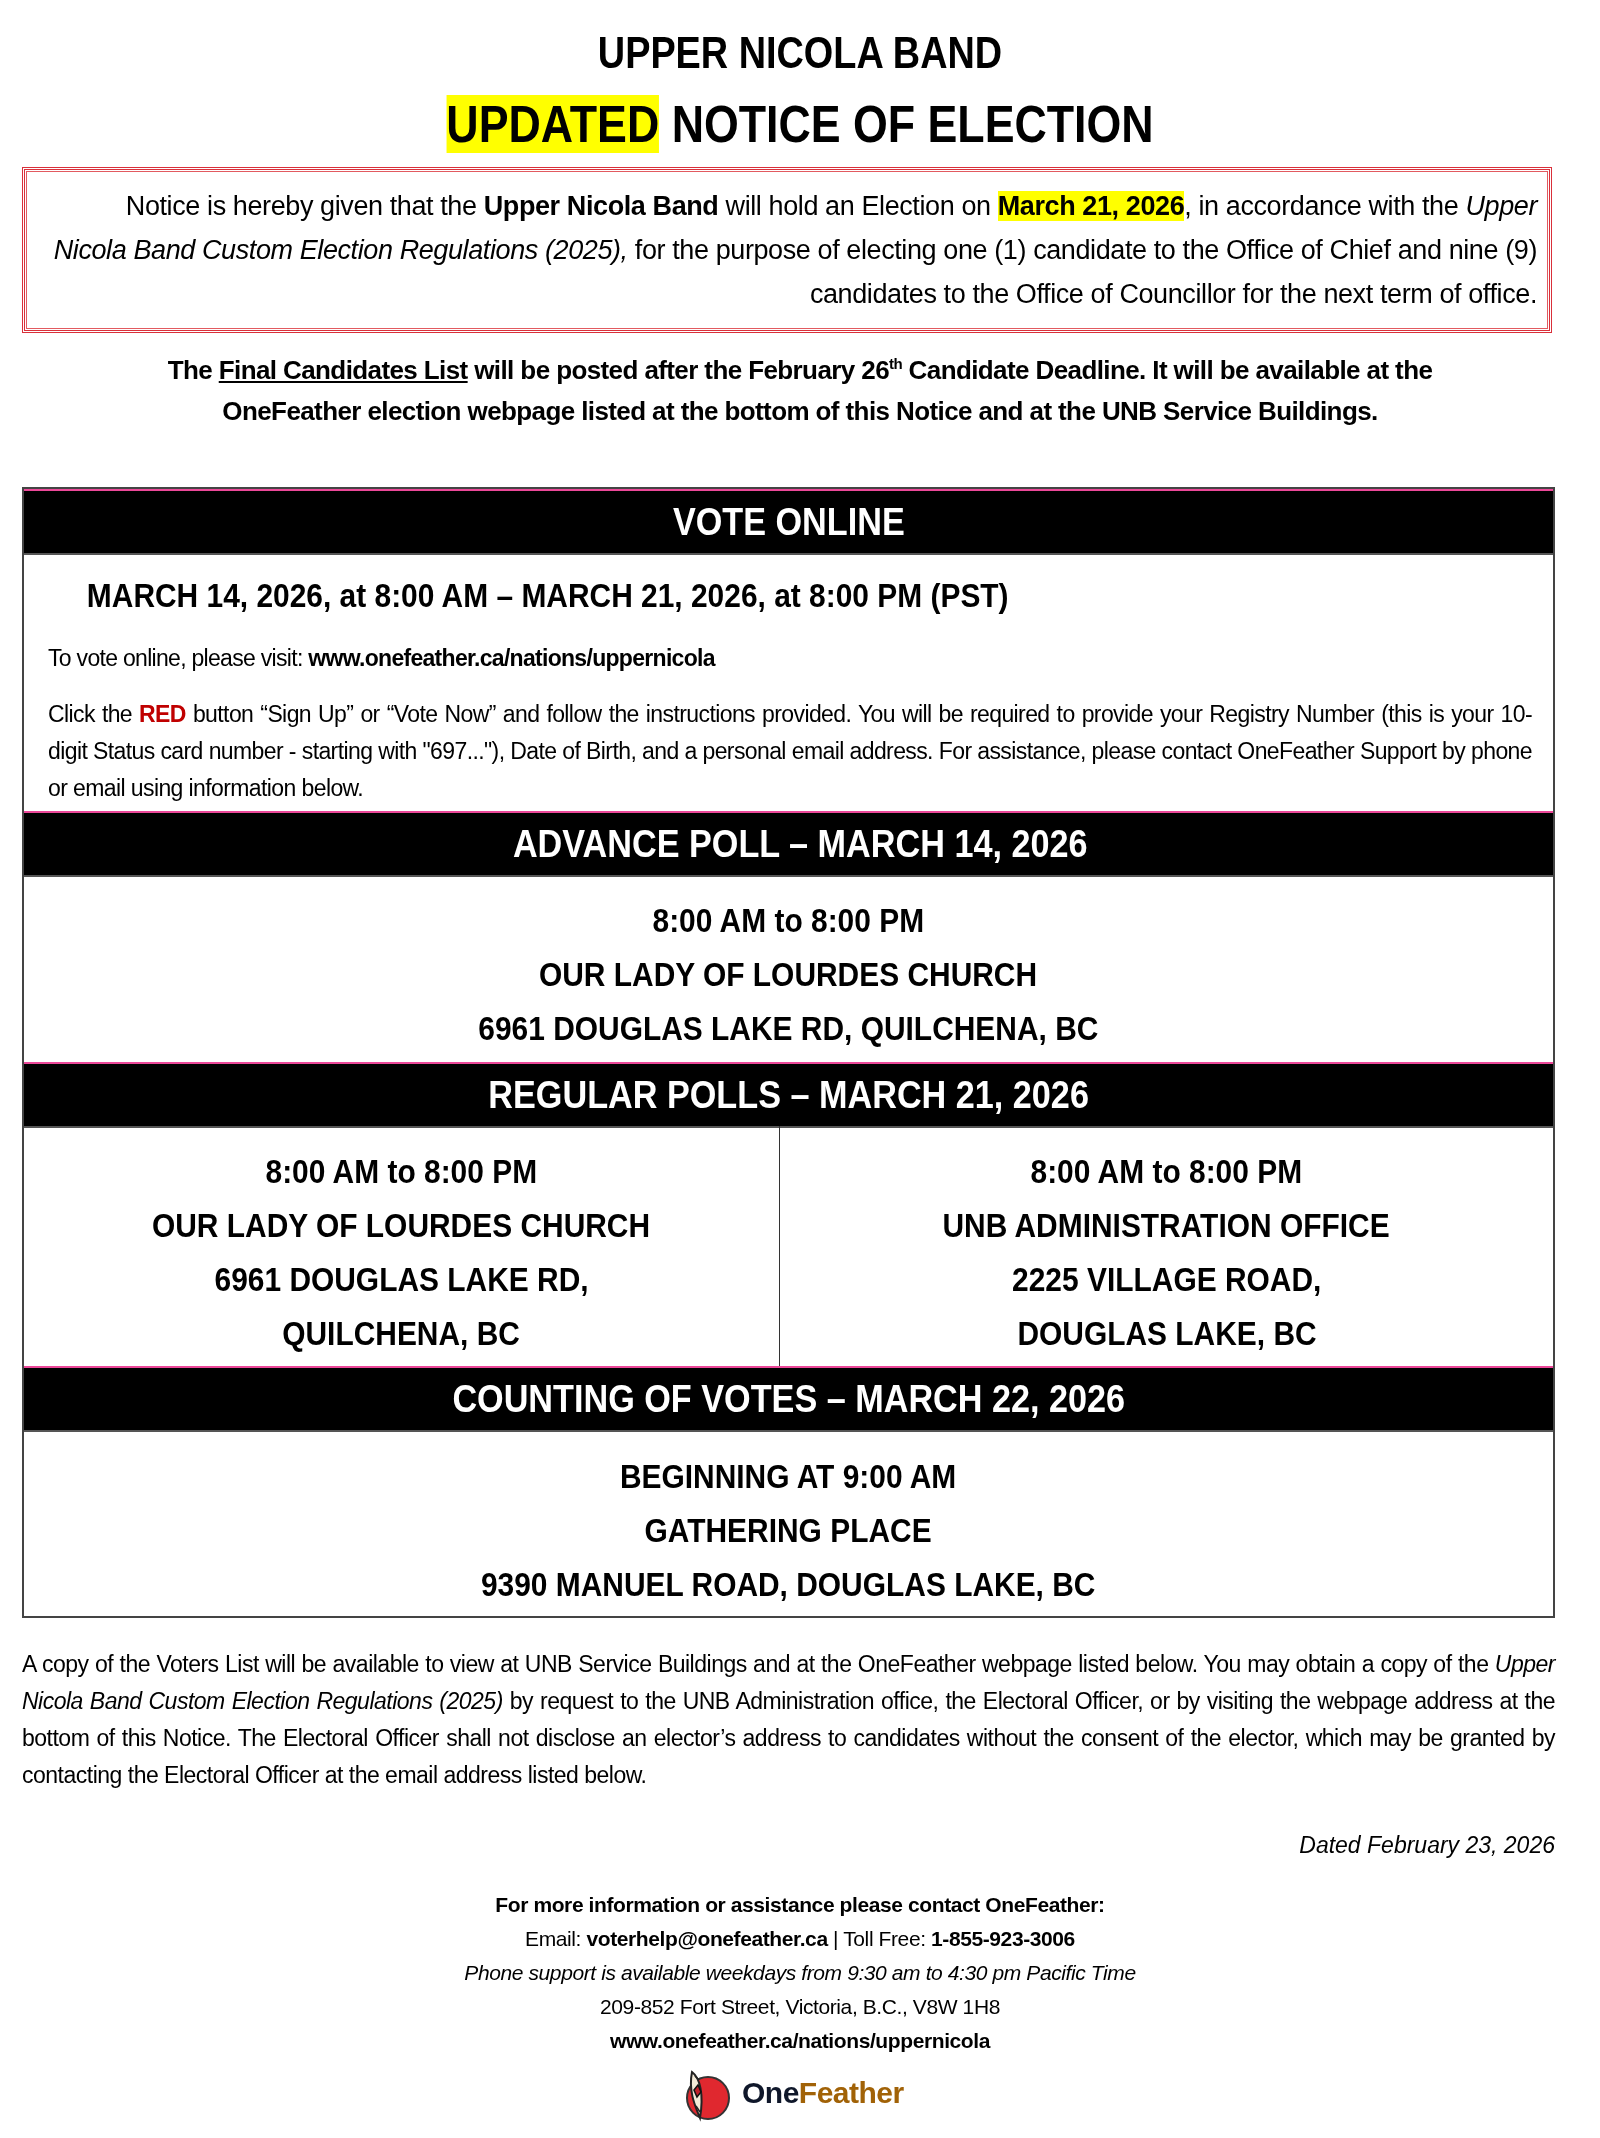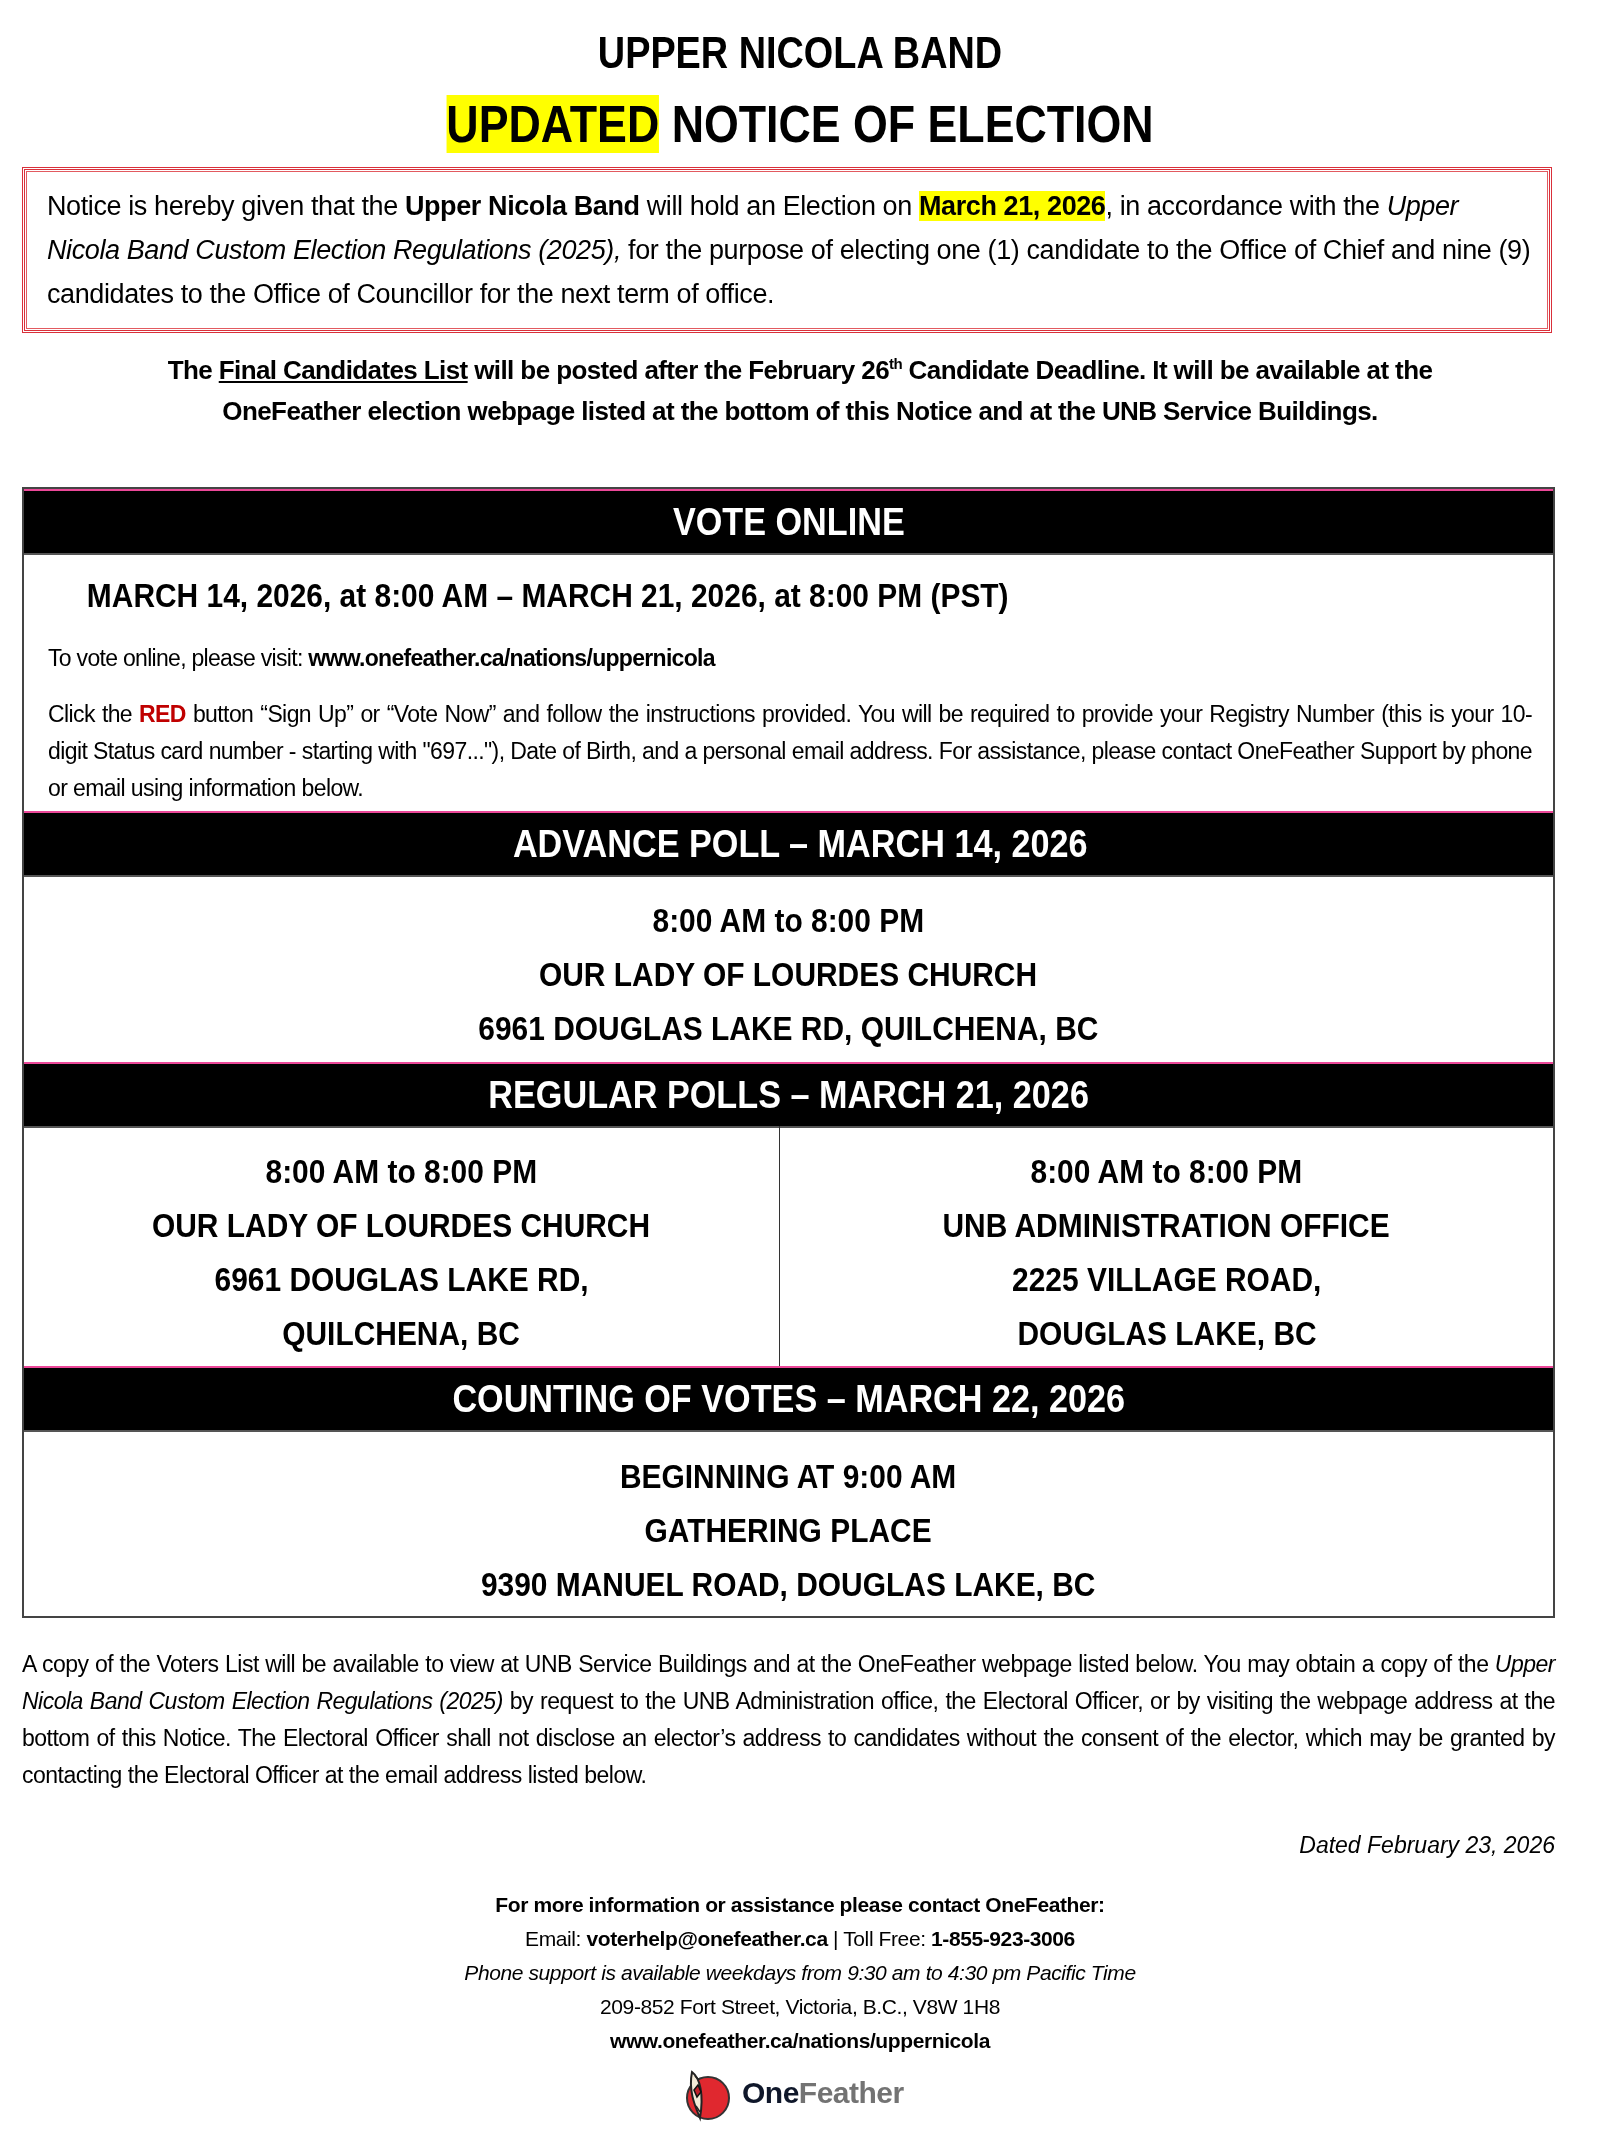--- a/index.html
+++ b/index.html
@@ -8,21 +8,21 @@
   .page { position: absolute; left: 0; top: 0; width: 1600px; height: 2138px; }
 
   .title1, .title2 { position: absolute; left: 0; width: 1600px; text-align: center; font-weight: bold; }
   .title1 { top: 26px; font-size: 44px; line-height: 54px; transform: scaleX(0.86); }
   .title2 { top: 92px; font-size: 52px; line-height: 64px; transform: scaleX(0.86); }
   .hl { background: #ffff00; }
 
   .notice-box { position: absolute; left: 22px; top: 167px; width: 1530px; height: 166px;
                 border: 3px double #d9303a; box-sizing: border-box; outline: 1px solid #e25a60; outline-offset: -5px; }
   .notice-text { position: absolute; left: 22px; top: 14px; width: 1490px; font-size: 27px; line-height: 44px;
-                 text-align: left; letter-spacing: -0.4px; }
+                 text-align: right; letter-spacing: -0.4px; }
   .notice-text b { font-weight: bold; }
 
   .prelim { position: absolute; left: 30px; top: 350px; width: 1540px; text-align: center; font-weight: bold;
             font-size: 26px; line-height: 41px; letter-spacing: -0.6px; }
   .prelim sup { font-size: 15px; vertical-align: 10px; line-height: 0; }
   .prelim u { text-decoration: underline; }
 
   .table { position: absolute; left: 22px; top: 487px; width: 1533px; height: 1131px;
            border: 2px solid #444; box-sizing: border-box; }
   .band { position: absolute; left: 0; width: 100%; background: #000; color: #fff; text-align: center;
@@ -58,21 +58,21 @@
   .dated { position: absolute; right: 45px; top: 1828px; font-size: 23px; font-style: italic; line-height: 34px; }
 
   .contact { position: absolute; left: 0; top: 1888px; width: 1600px; text-align: center; font-size: 21px; line-height: 34px; letter-spacing: -0.4px; }
   .contact b { font-weight: bold; }
   .contact i { font-style: italic; }
 
   .logo { position: absolute; left: 672px; top: 2054px; width: 240px; height: 80px; }
   .logo-mark { position: absolute; left: 10px; top: 14px; width: 48px; height: 54px; }
   .logo-text { position: absolute; left: 70px; top: 22px; font-size: 30px; font-weight: bold; letter-spacing: -0.5px; }
   .logo-one { color: #0f172a; }
-  .logo-feather { color: #737373; }
+  .logo-feather { color: #a16207; }
 </style>
 </head>
 <body>
 
 <div class="page">
 
   <div class="title1">
     <span>UPPER NICOLA BAND</span>
   </div>
   <div class="title2">

